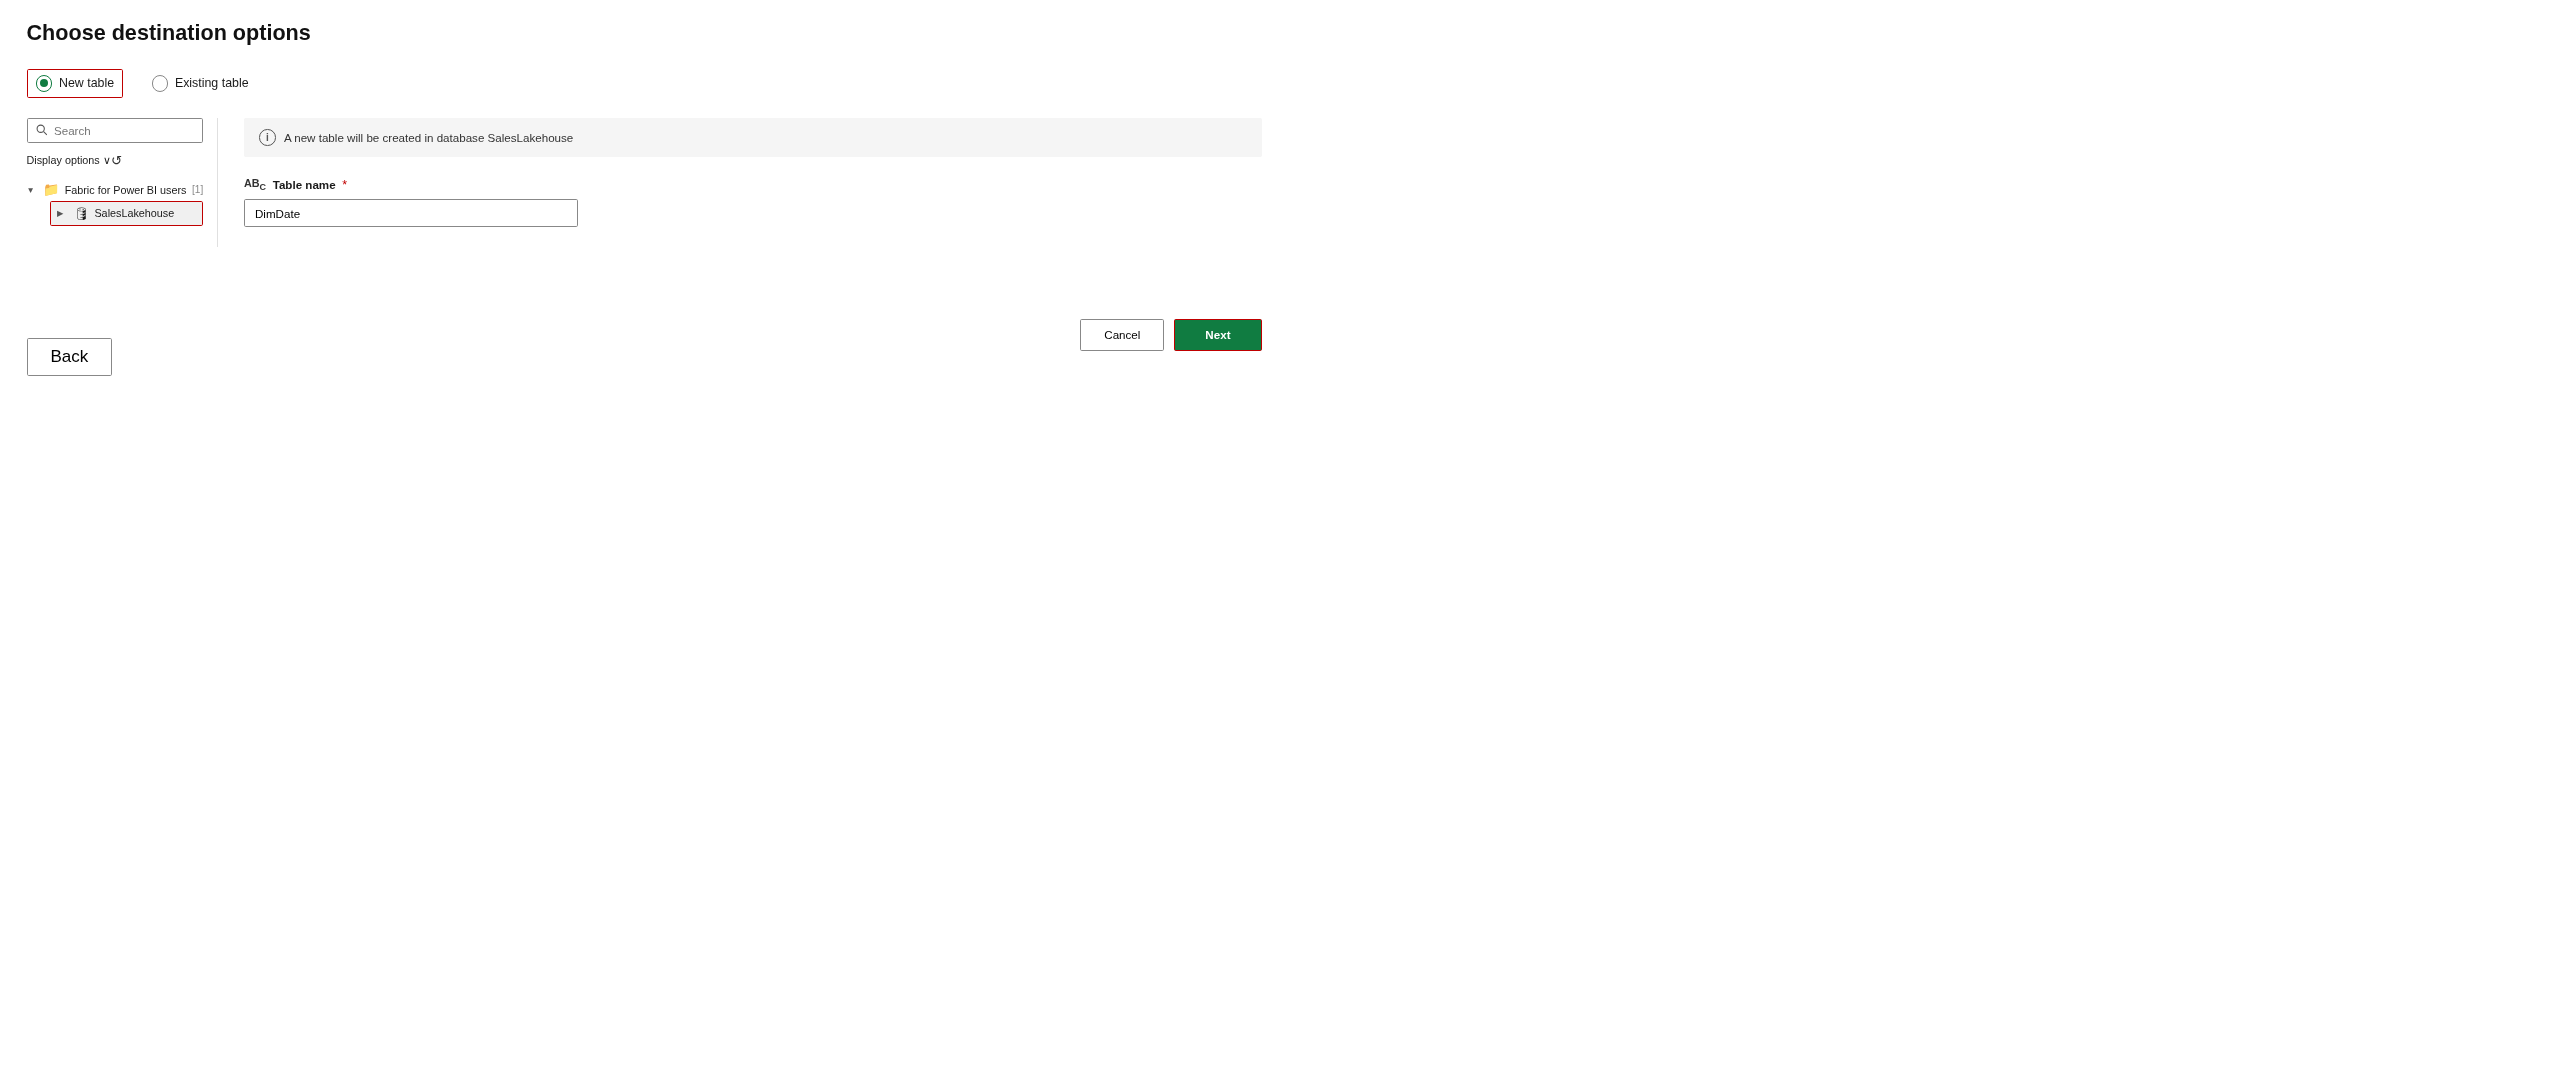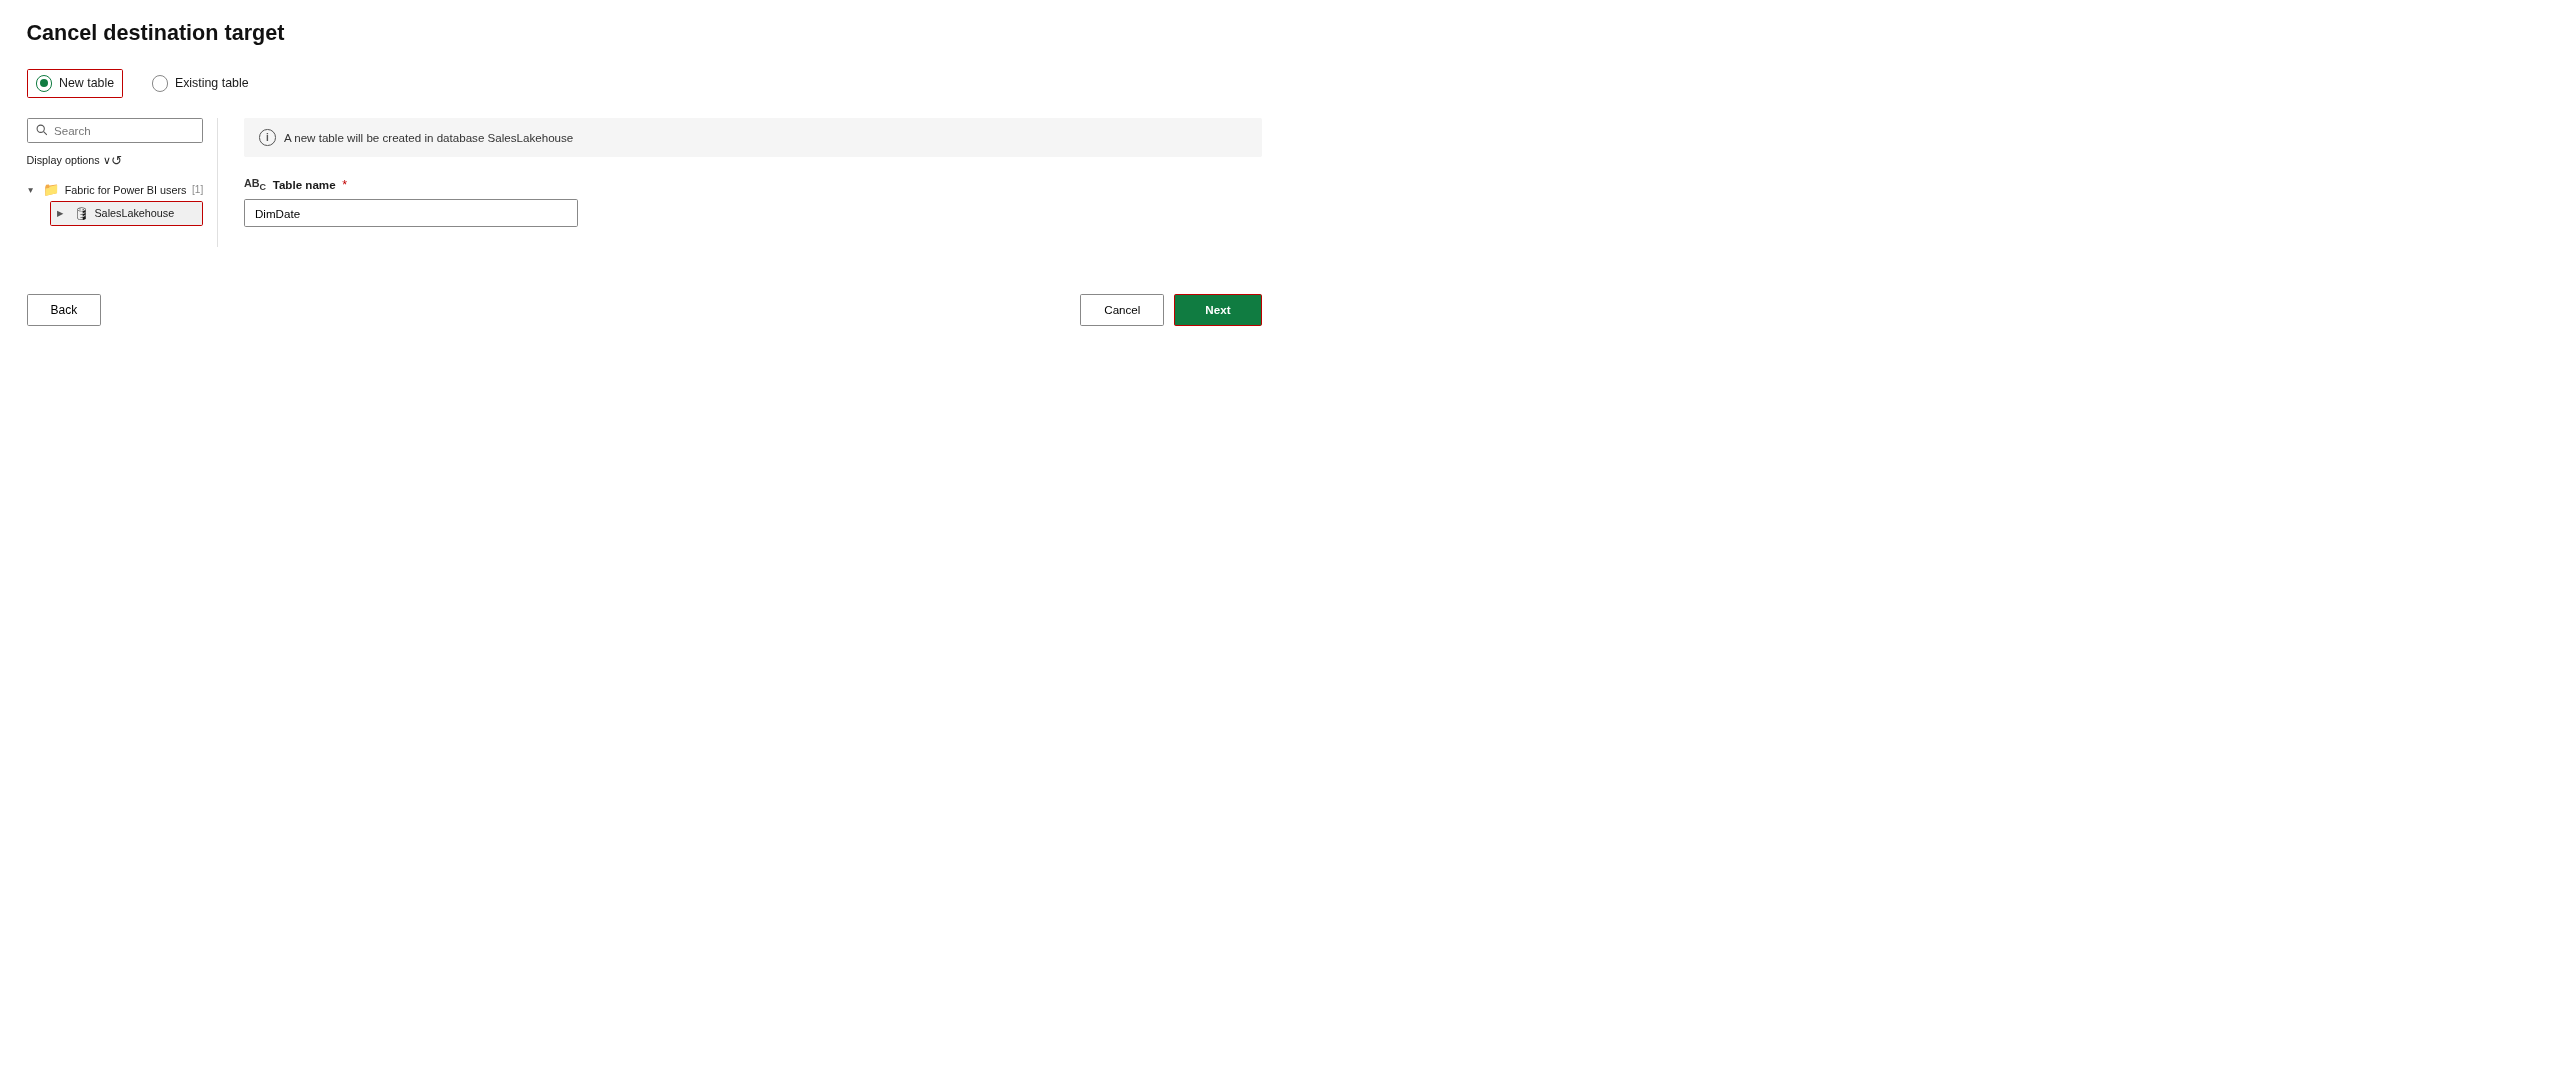--- a/index.html
+++ b/index.html
@@ -220,23 +220,24 @@
       display: flex;
       justify-content: space-between;
       align-items: center;
       margin-top: 33px;
       padding-top: 13.3px;
     }
     .btn-back {
       border: 0.8px solid #888;
       background: #fff;
       padding: 8.3px 23px;
-      font-size: 12px;
-      cursor: pointer;
-      border-radius: 1.7px;
+      font-size: 17px;
+      cursor: pointer;
+      border-radius: 1.7px;
+      margin-top: 44px;
     }
     .btn-right {
       display: flex;
       gap: 10px;
       align-items: flex-start;
       padding-left: 15px;
     }
     .btn-cancel {
       border: 0.8px solid #888;
       background: #fff;
@@ -252,21 +253,21 @@
       padding: 8.3px 30px;
       font-size: 11.6px;
       font-weight: 600;
       cursor: pointer;
       border-radius: 1.7px;
     }
   </style>
 </head>
 <body>
 
-<h1 class="page-title">Cancel destination target</h1>
+<h1 class="page-title">Choose destination options</h1>
 
 <div class="radio-row">
   <div class="radio-option selected">
     <div class="radio-circle filled"></div>
     <span class="radio-label">New table</span>
   </div>
   <div class="radio-option">
     <div class="radio-circle empty"></div>
     <span class="radio-label">Existing table</span>
   </div>

